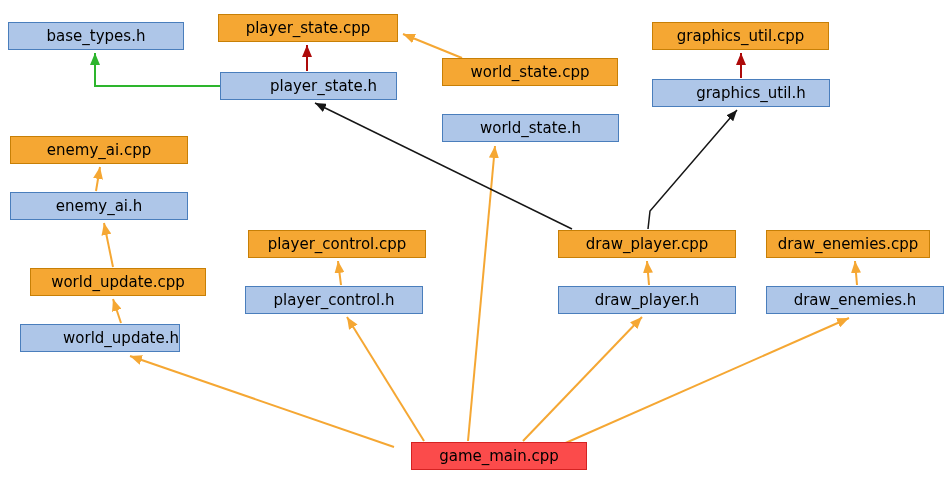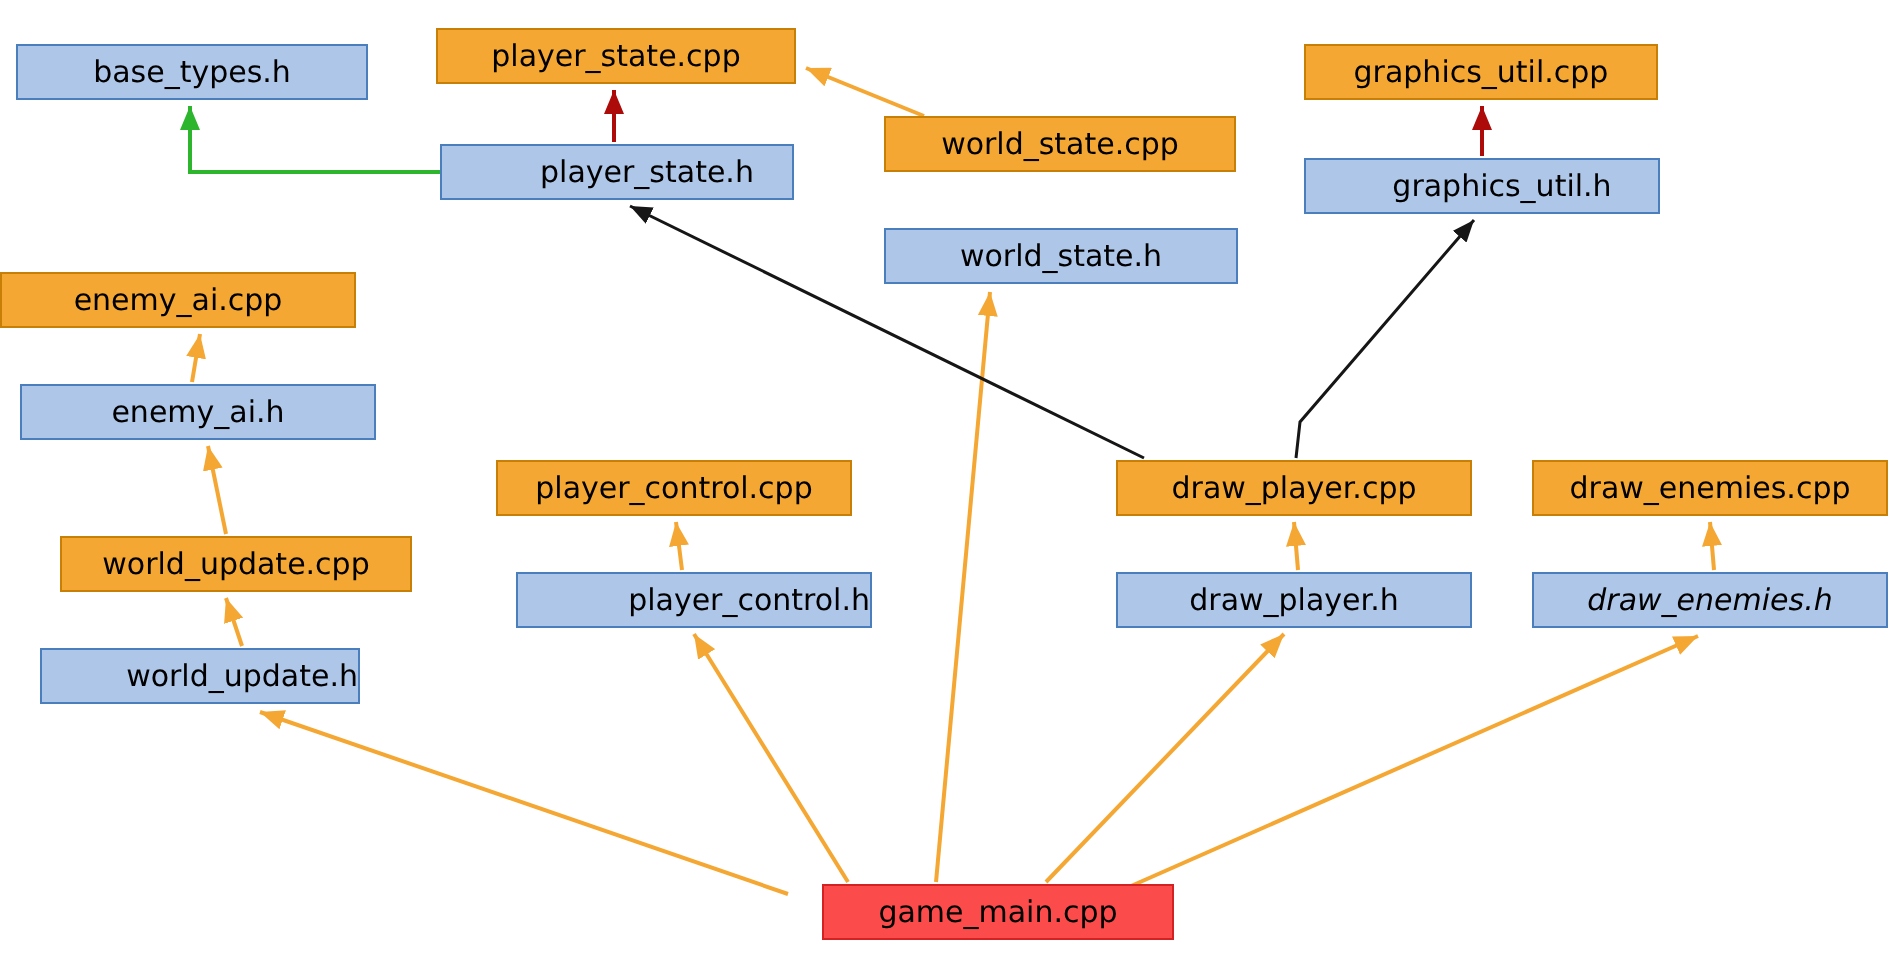--- a/index.html
+++ b/index.html
@@ -103,47 +103,47 @@
     </div>
   <div class="node node-source" style="left:442px; top:58px;  width:176px;">
       <span>world_state.cpp</span>
     </div>
   <div class="node node-source" style="left:652px; top:22px;  width:177px;">
       <span>graphics_util.cpp</span>
     </div>
   <div class="node node-header" style="left:652px; top:79px;  width:178px;padding-left:20px;">
       <span>graphics_util.h</span>
     </div>
-  <div class="node node-source" style="left:0;  top:136px; width:178px;">
+  <div class="node node-source" style="left:10px;  top:136px; width:178px;">
       <span>enemy_ai.cpp</span>
     </div>
   <div class="node node-header" style="left:10px;  top:192px; width:178px;">
       <span>enemy_ai.h</span>
     </div>
   <div class="node node-source" style="left:30px;  top:268px; width:176px;">
       <span>world_update.cpp</span>
     </div>
   <div class="node node-header" style="left:20px;  top:324px; width:160px;justify-content:flex-end;">
       <span>world_update.h</span>
     </div>
   <div class="node node-source" style="left:248px; top:230px; width:178px;">
       <span>player_control.cpp</span>
     </div>
-  <div class="node node-header" style="left:258px; top:286px; width:178px;justify-content:flex-end;">
+  <div class="node node-header" style="left:245px; top:286px; width:178px;">
       <span>player_control.h</span>
     </div>
   <div class="node node-header" style="left:558px; top:286px; width:178px;">
       <span>draw_player.h</span>
     </div>
   <div class="node node-source" style="left:558px; top:230px; width:178px;">
       <span>draw_player.cpp</span>
     </div>
-  <div class="node node-source" style="left:766px; top:230px; width:178px;">
+  <div class="node node-source" style="left:766px; top:230px; width:164px;">
       <span>draw_enemies.cpp</span>
     </div>
-  <div class="node node-header" style="left:766px; top:286px; width:178px;font-style:italic;">
+  <div class="node node-header" style="left:766px; top:286px; width:178px;">
       <span>draw_enemies.h</span>
     </div>
   <div class="node node-main" style="left:390px; top:442px; width:176px;">
       <span>game_main.cpp</span>
     </div>
 
 </div>
 
 </body></html>

